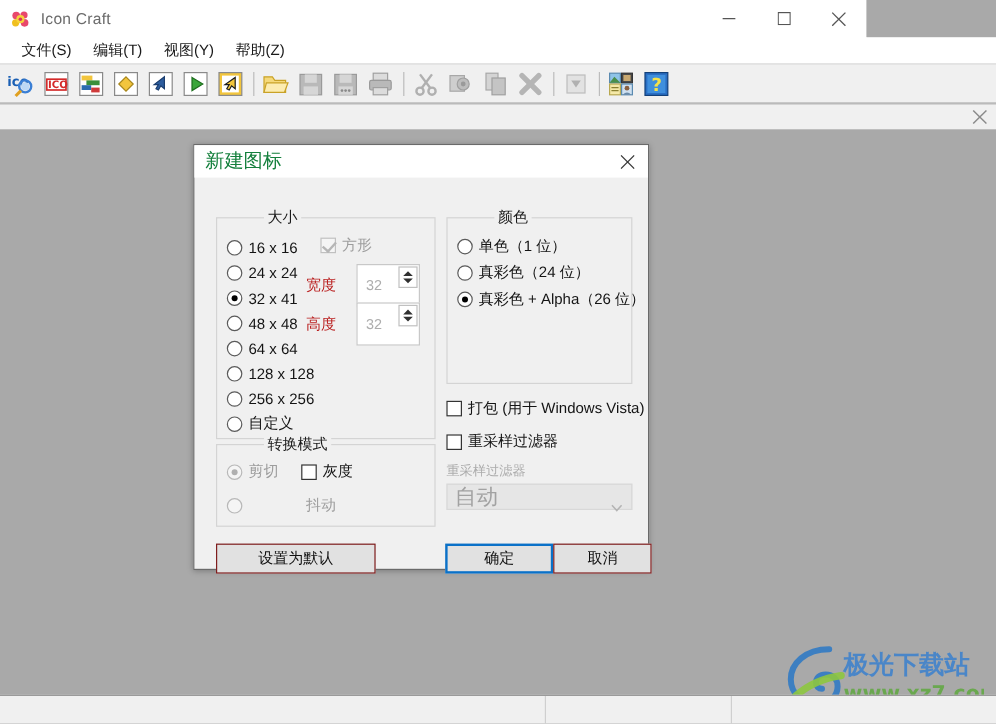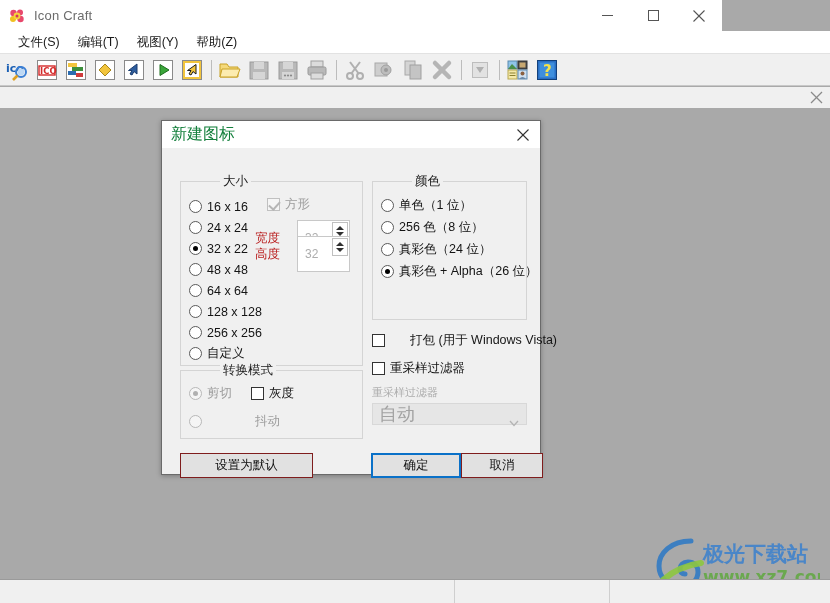--- a/index.html
+++ b/index.html
@@ -93,41 +93,41 @@
   .radio-list{position:absolute;left:8px;top:14px;}
   .radio-list .row{height:21px;}
 
   .color-list{position:absolute;left:8px;top:12px;}
   .color-list .row{height:22px;}
 
   
   .sq{position:absolute;left:86px;top:14px;}
   .fieldrow{position:absolute;display:flex;align-items:center;}
   #fr-w{left:74px;top:38px;}
-  #fr-h{left:74px;top:54px;}
+  #fr-h{left:74px;top:70px;}
   .fl{font-size:12.5px;color:#b91c1c;width:42px;}
   .spin{width:53px;height:36px;border:1px solid #c8c8c8;background:#fff;box-sizing:border-box;
         display:flex;align-items:center;position:relative;}
   .spin input{border:0;outline:0;width:32px;margin-left:5px;font-size:12px;color:#adadad;
               background:transparent;font-family:"Liberation Sans",sans-serif;}
   .spin-btns{position:absolute;right:1px;top:1px;width:16px;height:18px;
              border:1px solid #c0c0c0;background:#fff;box-sizing:border-box;
              display:flex;flex-direction:column;align-items:center;justify-content:center;}
   .sarrow{width:0;height:0;border-left:4px solid transparent;border-right:4px solid transparent;}
   .sup{border-bottom:4px solid #303030;margin-bottom:2px;}
   .sdn{border-top:4px solid #303030;}
 
   
   .conv-a{position:absolute;left:8px;top:14px;}
   .conv-b{position:absolute;left:8px;top:42px;gap:48px;}
   .conv-g{position:absolute;left:70px;top:14px;}
 
   
   .cbx{position:absolute;display:flex;align-items:center;}
-  #cb-pack{left:210px;top:184px;gap:20px;}
+  #cb-pack{left:210px;top:184px;}
   #cb-nofuture{left:210px;top:212px;}
 
   
   .filter-label{position:absolute;left:210px;top:237px;font-size:11px;color:#acacac;}
   .combo{position:absolute;left:210px;top:255px;width:155px;height:22px;
          background:#e6e6e6;border:1px solid #d8d8d8;box-sizing:border-box;
          display:flex;align-items:center;padding-left:6px;color:#a2a2a2;font-size:18px;}
   .combo .chev{position:absolute;right:7px;top:7px;}
 
   
@@ -392,21 +392,21 @@
           <div class="row">
             <span class="rd"></span>
             <span class="lbl">16 x 16</span>
           </div>
           <div class="row">
             <span class="rd"></span>
             <span class="lbl">24 x 24</span>
           </div>
           <div class="row">
             <span class="rd on"></span>
-            <span class="lbl">32 x 22</span>
+            <span class="lbl">32 x 41</span>
           </div>
           <div class="row">
             <span class="rd"></span>
             <span class="lbl">48 x 48</span>
           </div>
           <div class="row">
             <span class="rd"></span>
             <span class="lbl">64 x 64</span>
           </div>
           <div class="row">
@@ -453,24 +453,20 @@
 
       <div class="gbox" id="g-color">
         <span class="gbox-legend">颜色</span>
         <div class="color-list">
           <div class="row">
             <span class="rd"></span>
             <span class="lbl">单色（1 位）</span>
           </div>
           <div class="row">
             <span class="rd"></span>
-            <span class="lbl">256 色（8 位）</span>
-          </div>
-          <div class="row">
-            <span class="rd"></span>
             <span class="lbl">真彩色（24 位）</span>
           </div>
           <div class="row">
             <span class="rd on"></span>
             <span class="lbl">真彩色 + Alpha（26 位）</span>
           </div>
         </div>
       </div>
 
       <div class="cbx" id="cb-pack">

